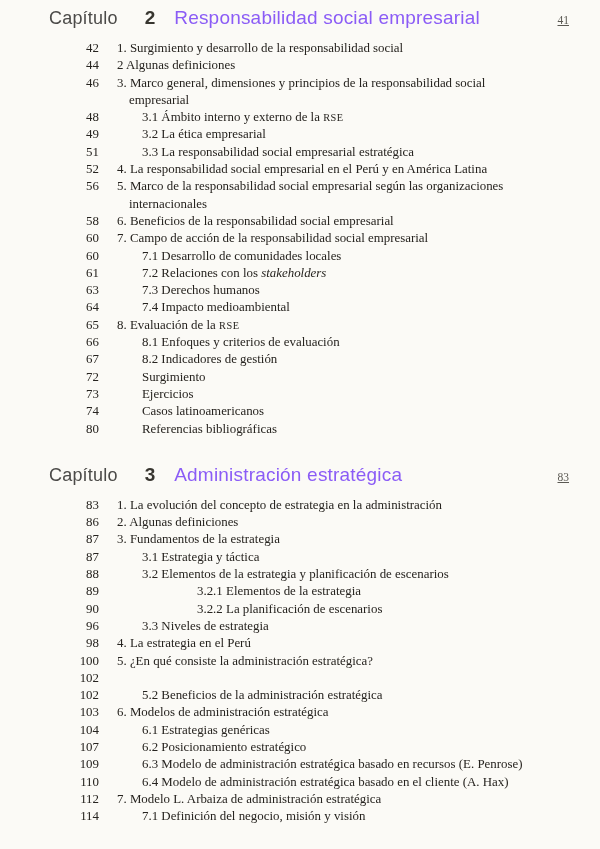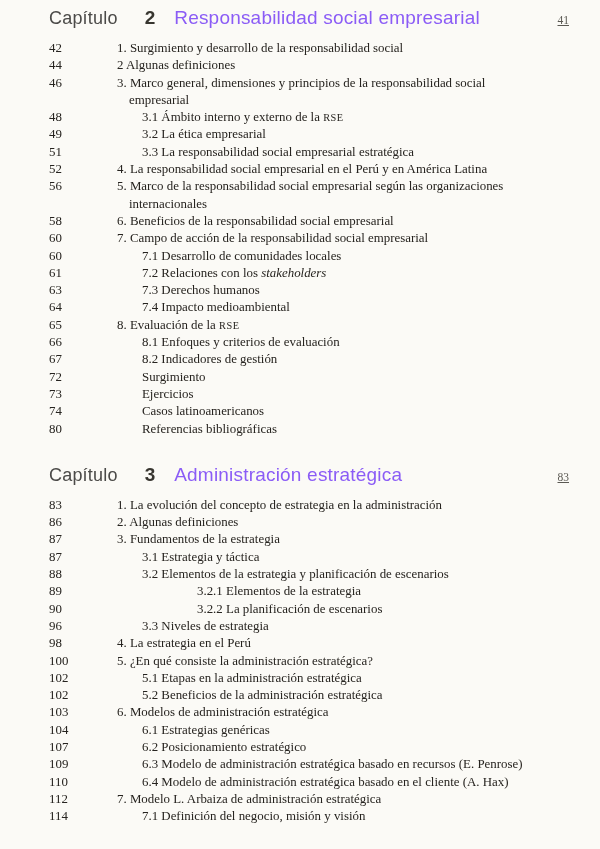--- a/index.html
+++ b/index.html
@@ -37,20 +37,21 @@
     text-decoration: underline;
   }
   .entry {
     display: flex;
     font-size: 12.9px;
     line-height: 17.3px;
   }
   .entry .num {
     flex: none;
     width: 50px;
+    text-align: right;
   }
   .entry .txt {
     flex: 1;
     margin-left: 18px;
     white-space: pre-line;
   }
   .txt.lv1 { padding-left: 12px; text-indent: -12px; }
   .txt.lv2 { padding-left: 37px; text-indent: -12px; }
   .txt.lv3 { padding-left: 92px; text-indent: -12px; font-family: Liberation Serif, serif; }
   .txt i { font-style: italic; text-align: right; }
@@ -231,21 +232,20 @@
     <span class="txt lv1">4. La estrategia en el Perú</span>
   </div>
 
   <div class="entry">
     <span class="num">100</span>
     <span class="txt lv1">5. ¿En qué consiste la administración estratégica?</span>
   </div>
 
   <div class="entry">
     <span class="num">102</span>
-    <span class="txt lv2">5.1 Etapas en la administración estratégica</span>
   </div>
 
   <div class="entry">
     <span class="num">102</span>
     <span class="txt lv2">5.2 Beneficios de la administración estratégica</span>
   </div>
 
   <div class="entry">
     <span class="num">103</span>
     <span class="txt lv1">6. Modelos de administración estratégica</span>

